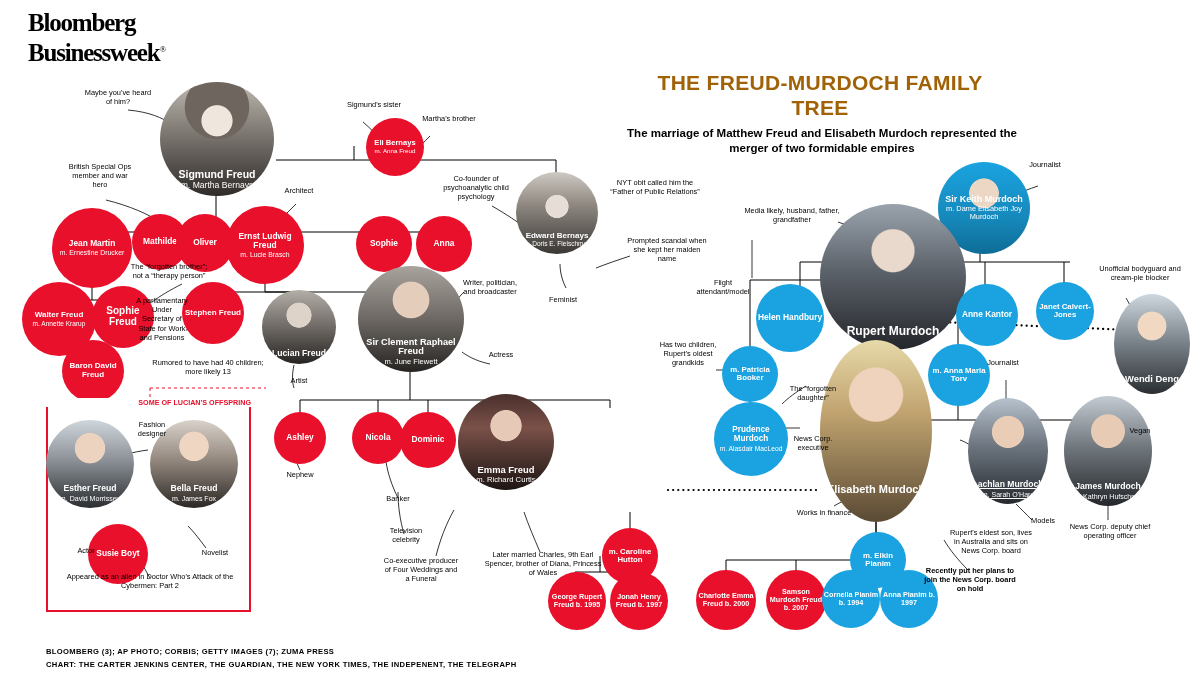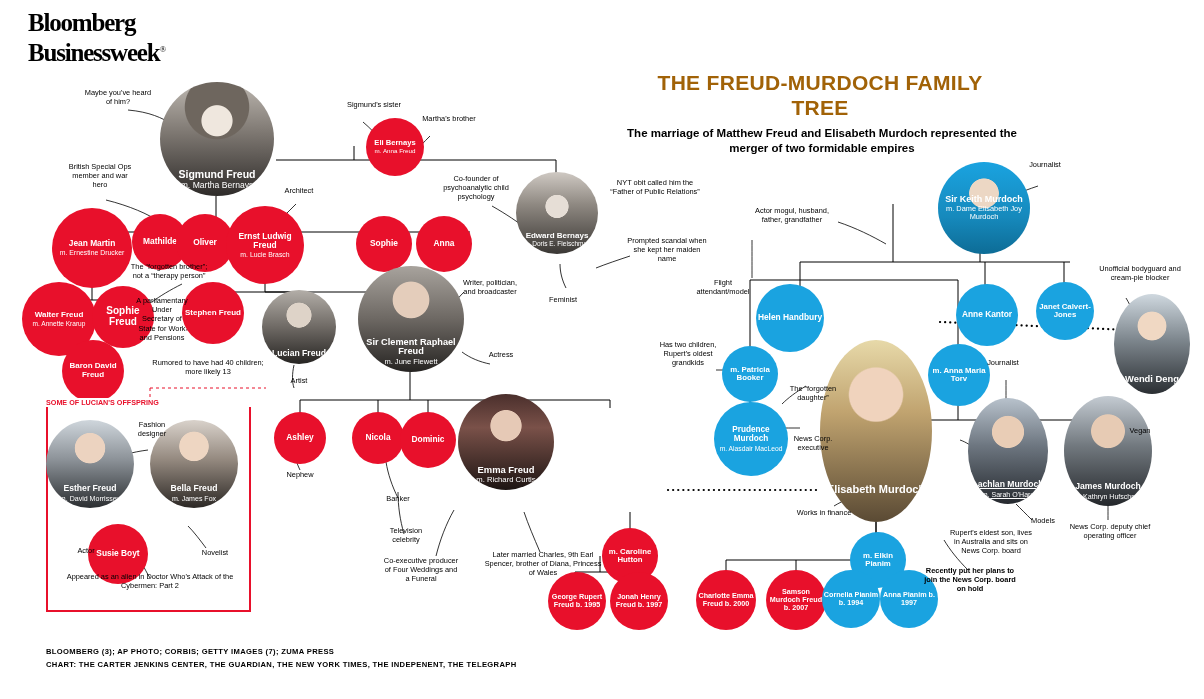--- a/index.html
+++ b/index.html
@@ -341,21 +341,21 @@
 
   <div class="node photo ph-emma" style="left:458px;top:394px;width:96px;height:96px;font-size:9.4px;">
     <div class="plate">
       <span class="nm">Emma Freud</span>
       <span class="sub">m. Richard Curtis</span>
     </div>
   </div>
 
 
   <div class="lucianbox"></div>
-  <div style="position:absolute;left:46px;top:398px;width:205px;text-align:left;font-size:7.2px;font-weight:bold;color:#e8102b;background:#fff;">SOME OF LUCIAN'S OFFSPRING</div>
+  <div style="position:absolute;left:46px;top:398px;width:205px;text-align:right;font-size:7.2px;font-weight:bold;color:#e8102b;background:#fff;">SOME OF LUCIAN'S OFFSPRING</div>
 
   <div class="node photo ph-esther" style="left:46px;top:420px;width:88px;height:88px;font-size:8.6px;">
     <div class="plate">
       <span class="nm">Esther Freud</span>
       <span class="sub">m. David Morrissey</span>
     </div>
   </div>
   <div class="node photo ph-bella" style="left:150px;top:420px;width:88px;height:88px;font-size:8.6px;">
     <div class="plate">
       <span class="nm">Bella Freud</span>
@@ -384,20 +384,25 @@
       </div>
   </div>
 
   <div class="node blue photo ph-keith" style="left:938px;top:162px;width:92px;height:92px;font-size:9px;">
     <div style="position:relative;z-index:3;padding:0 6px;">
       <span class="nm">Sir Keith Murdoch</span>
       <span class="sub">m. Dame Elisabeth Joy Murdoch</span>
     </div>
   </div>
 
+  <div class="node photo ph-rupert" style="left:820px;top:204px;width:146px;height:146px;font-size:12px;">
+    <div class="plate" style="bottom:12px;">
+      <span class="nm">Rupert Murdoch</span>
+    </div>
+  </div>
 
   <div class="node blue" style="left:756px;top:284px;width:68px;height:68px;font-size:8.4px;">
     <div>
         <span class="nm">Helen Handbury</span>
       </div>
   </div>
   <div class="node blue" style="left:956px;top:284px;width:62px;height:62px;font-size:8.4px;">
     <div>
         <span class="nm">Anne Kantor</span>
       </div>
@@ -497,21 +502,21 @@
   <div class="ann" style="left:370px;top:494px;width:56px;">Banker</div>
   <div class="ann" style="left:376px;top:526px;width:60px;">Television celebrity</div>
   <div class="ann" style="left:382px;top:556px;width:78px;">Co-executive producer of Four Weddings and a Funeral</div>
   <div class="ann" style="left:484px;top:550px;width:118px;">Later married Charles, 9th Earl Spencer, brother of Diana, Princess of Wales</div>
   <div class="ann" style="left:126px;top:420px;width:52px;">Fashion designer</div>
   <div class="ann" style="left:62px;top:546px;width:48px;">Actor</div>
   <div class="ann" style="left:188px;top:548px;width:54px;">Novelist</div>
   <div class="ann" style="left:60px;top:572px;width:180px;">Appeared as an alien in Doctor Who's Attack of the Cybermen: Part 2</div>
 
   <div class="ann" style="left:1016px;top:160px;width:58px;">Journalist</div>
-  <div class="ann" style="left:744px;top:206px;width:96px;">Actor mogul, husband, father, grandfather</div>
+  <div class="ann" style="left:744px;top:206px;width:96px;">Media likely, husband, father, grandfather</div>
   <div class="ann" style="left:692px;top:278px;width:62px;">Flight attendant/model</div>
   <div class="ann" style="left:1092px;top:264px;width:96px;">Unofficial bodyguard and cream-pie blocker</div>
   <div class="ann" style="left:654px;top:340px;width:68px;">Has two children, Rupert's oldest grandkids</div>
   <div class="ann" style="left:974px;top:358px;width:58px;">Journalist</div>
   <div class="ann" style="left:786px;top:384px;width:54px;">The “forgotten daughter”</div>
   <div class="ann" style="left:786px;top:434px;width:54px;">News Corp. executive</div>
   <div class="ann" style="left:1118px;top:426px;width:44px;">Vegan</div>
   <div class="ann" style="left:796px;top:508px;width:56px;">Works in finance</div>
   <div class="ann" style="left:1016px;top:516px;width:54px;">Models</div>
   <div class="ann" style="left:948px;top:528px;width:86px;">Rupert's eldest son, lives in Australia and sits on News Corp. board</div>

